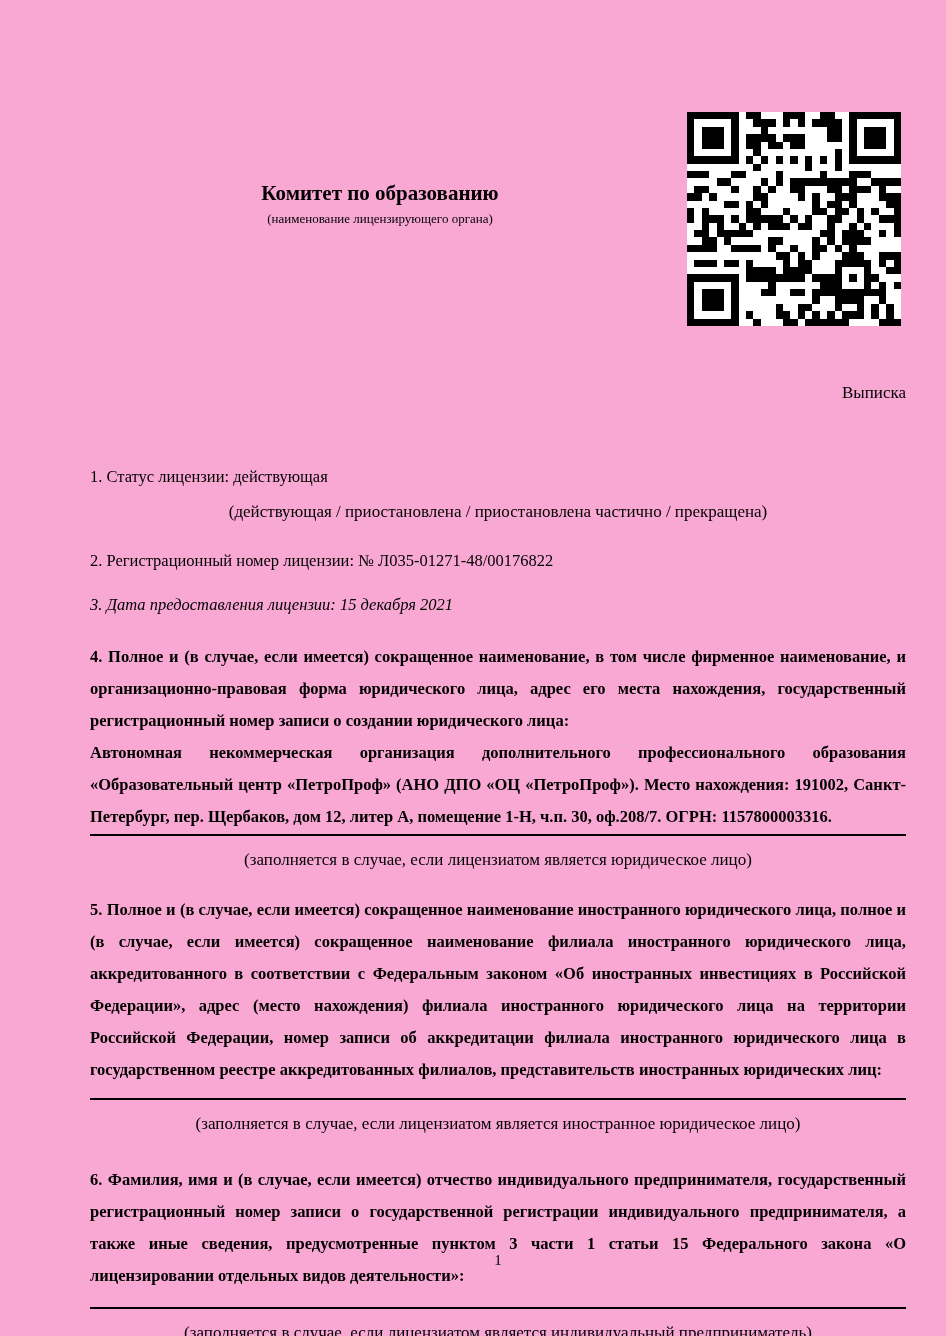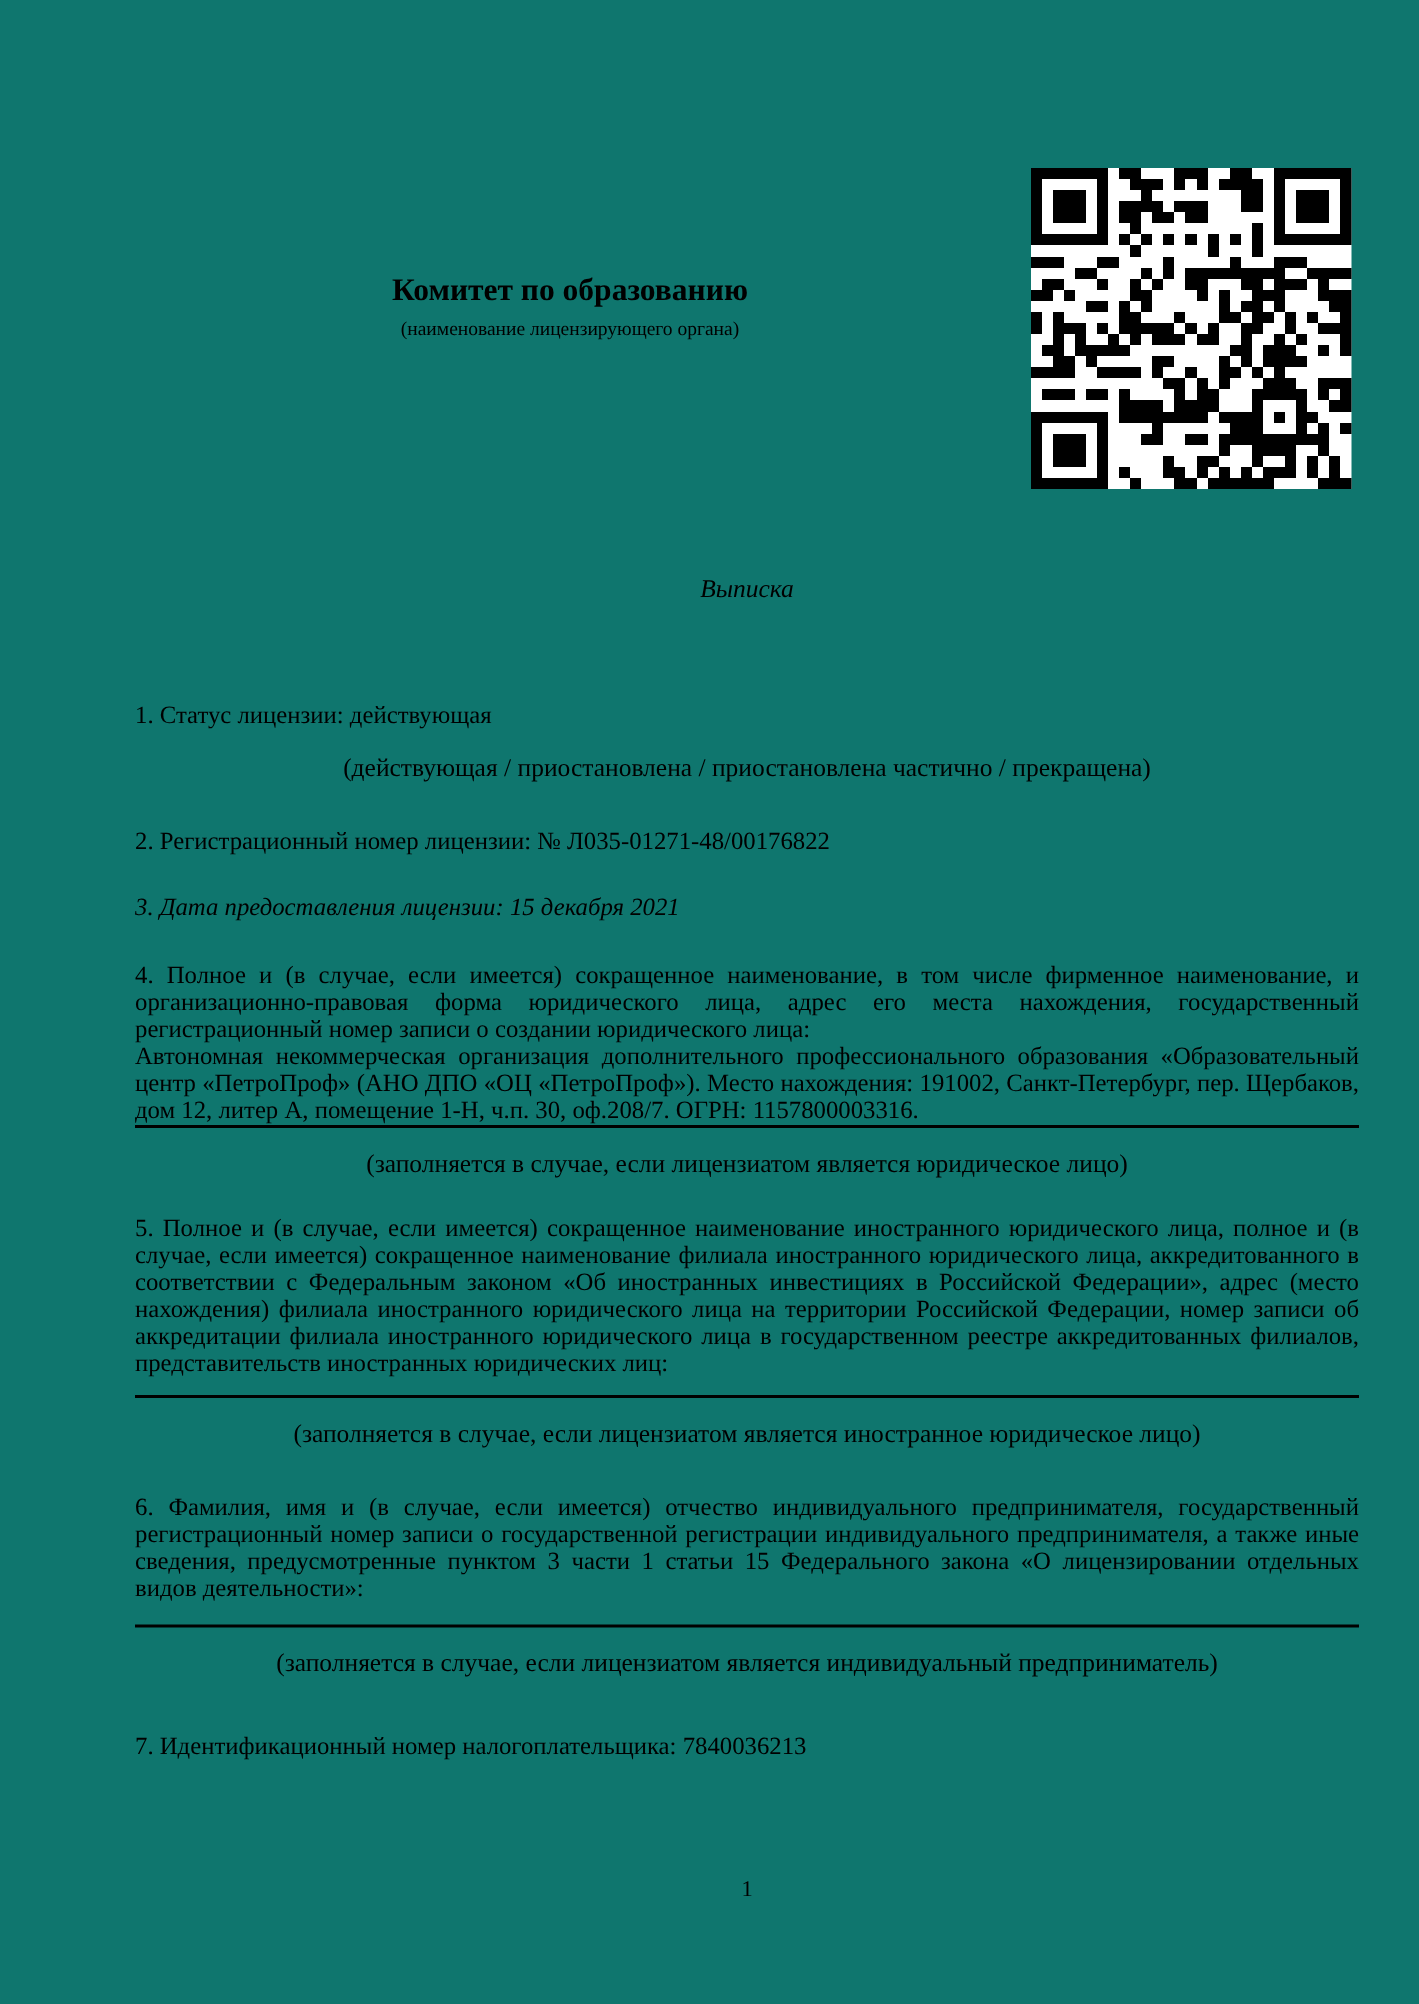--- a/index.html
+++ b/index.html
@@ -4,21 +4,21 @@
 <style>
   html, body {
     margin: 0;
     padding: 0;
     background: #ffffff;
   }
   .page {
     position: relative;
     width: 946px;
     height: 1336px;
-    background: #0f766e;
+    background: #f9a8d4;
     color: #000000;
     font-family: "Liberation Serif", serif;
     overflow: hidden;
   }
 
   
   .authority {
     position: absolute;
     top: 181px;
     left: 90px;
@@ -45,38 +45,38 @@
     width: 214px;
     height: 214px;
   }
 
   
   .doc-title {
     position: absolute;
     top: 381px;
     left: 90px;
     width: 816px;
-    text-align: center;
+    text-align: right;
     font-size: 17px;
     line-height: 23px;
-    font-style: italic;
   }
 
   
   .content {
     position: absolute;
     top: 462px;
     left: 90px;
     width: 816px;
     font-size: 16.5px;
   }
   .line-item { line-height: 22px; }
   .para {
     text-align: justify;
-    line-height: 18px;
+    line-height: 32px;
+    font-weight: bold;
   }
   .rule {
     height: 0;
     border-top: 2px solid #000;
   }
   .rule-caption {
     text-align: center;
     font-size: 17px;
     line-height: 17px;
     margin-top: 15px;

